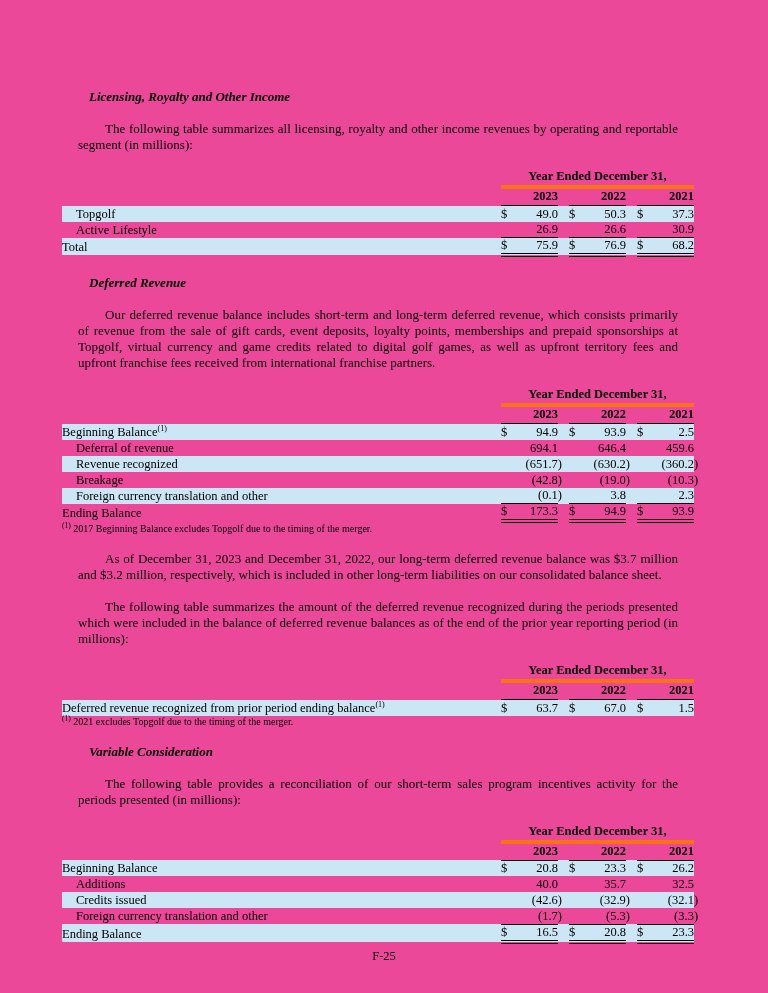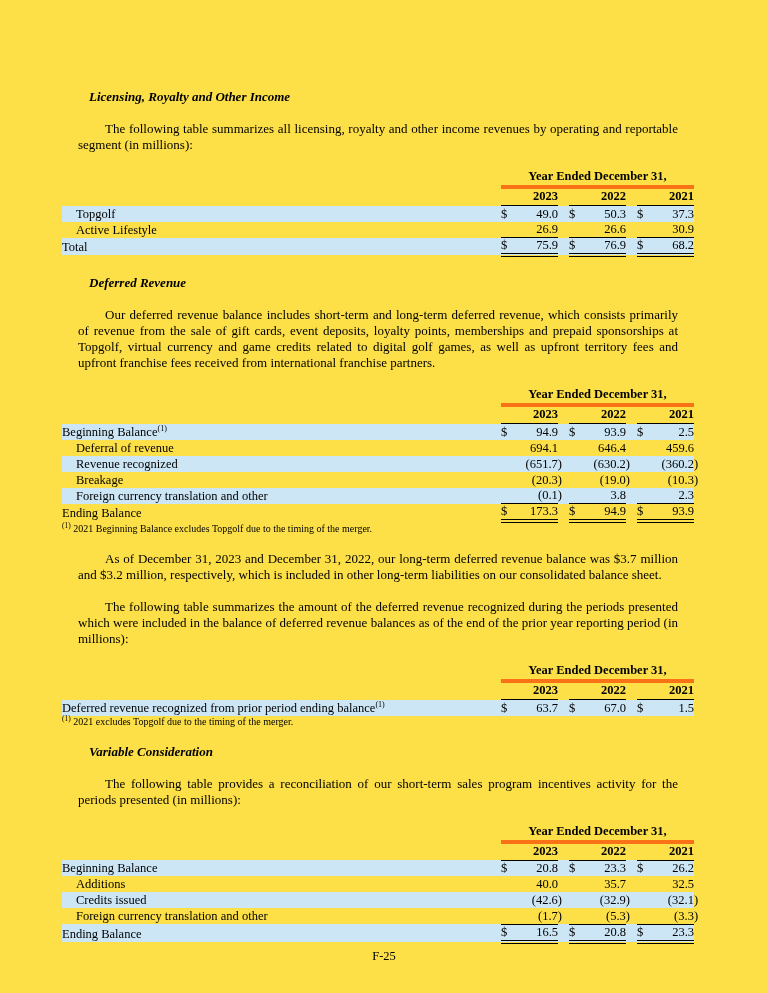--- a/index.html
+++ b/index.html
@@ -1,20 +1,20 @@
 <!DOCTYPE html>
 <html><head>
 <meta charset="utf-8">
 <style>
   html,body { margin:0; padding:0; background:#fff; }
   .page {
     position: relative;
     width: 768px;
     height: 993px;
-    background: #fde047;
+    background: #ec4899;
     font-family: "Liberation Serif", serif;
     color: #000;
     overflow: hidden;
   }
   .content {
     position: absolute;
     left: 62px;
     top: 0;
     width: 632px;
   }
@@ -231,21 +231,21 @@
         <td></td>
         <td class="usd"></td>
         <td class="val"><span class="paren">(630.2)</span></td>
         <td></td>
         <td class="usd"></td>
         <td class="val"><span class="paren">(360.2)</span></td>
       </tr>
       <tr class="row">
         <td class="lbl ind"><span>Breakage</span></td>
         <td class="usd"></td>
-        <td class="val"><span class="paren">(20.3)</span></td>
+        <td class="val"><span class="paren">(42.8)</span></td>
         <td></td>
         <td class="usd"></td>
         <td class="val"><span class="paren">(19.0)</span></td>
         <td></td>
         <td class="usd"></td>
         <td class="val"><span class="paren">(10.3)</span></td>
       </tr>
       <tr class="row hl rule">
         <td class="lbl ind"><span>Foreign currency translation and other</span></td>
         <td class="usd"></td>
@@ -264,21 +264,21 @@
         <td></td>
         <td class="usd">$</td>
         <td class="val"><span>94.9</span></td>
         <td></td>
         <td class="usd">$</td>
         <td class="val"><span>93.9</span></td>
       </tr>
     </tbody>
       </table>
 
-    <p class="footnote mt-fn1"><sup>(1)</sup> <span>2021 Beginning Balance excludes Topgolf due to the timing of the merger.</span></p>
+    <p class="footnote mt-fn1"><sup>(1)</sup> <span>2017 Beginning Balance excludes Topgolf due to the timing of the merger.</span></p>
 
     <p class="body mt-pD">As of December 31, 2023 and December 31, 2022, our long-term deferred revenue balance was $3.7 million and $3.2 million, respectively, which is included in other long-term liabilities on our consolidated balance sheet.</p>
     <p class="body mt-pE">The following table summarizes the amount of the deferred revenue recognized during the periods presented which were included in the balance of deferred revenue balances as of the end of the prior year reporting period (in millions):</p>
 
     <table class="fin mt-t3">
       <colgroup>
         <col class="c-label">
           <col class="c-usd">
           <col class="c-val">
           <col class="c-gap">

